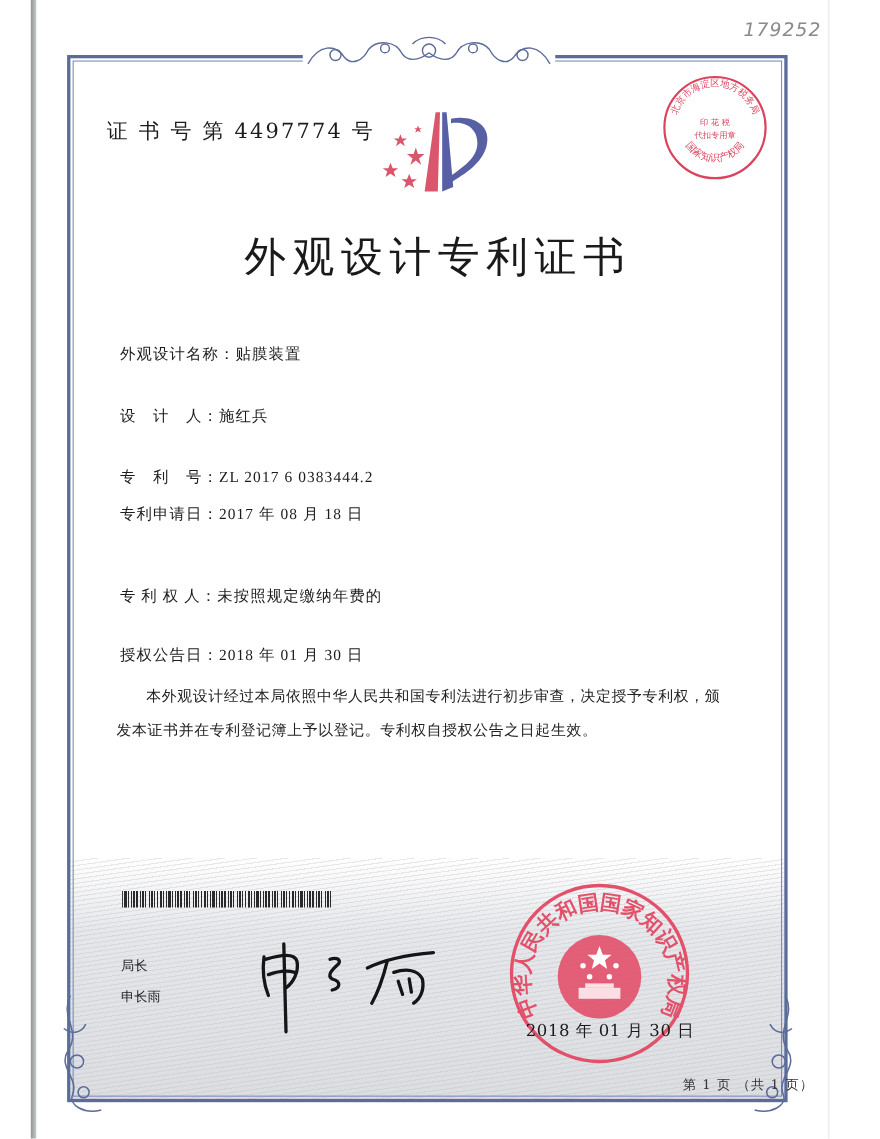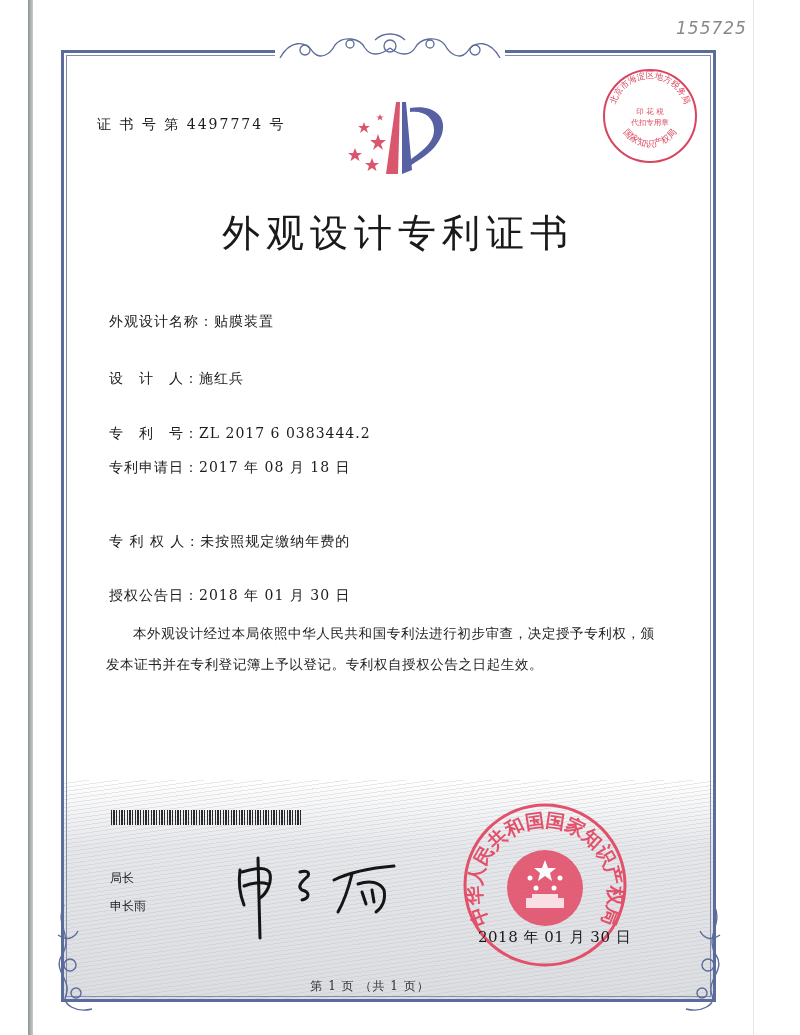--- a/index.html
+++ b/index.html
@@ -32,53 +32,53 @@
   }
   .ornament-top {
     position:absolute; left:275px; top:30px; width:230px; height:36px;
   }
   .ornament-corner { position:absolute; width:50px; height:110px; }
   .handwritten {
     position:absolute; left:676px; top:18px; font-family:"DejaVu Sans", sans-serif;
     font-size:17px; color:#8a8a8a; letter-spacing:1px; font-style:italic;
   }
   .cert-no {
-    position:absolute; left:97px; top:116px; font-size:14px; letter-spacing:2px;
+    position:absolute; left:97px; top:106px; font-size:19px; letter-spacing:2px;
   }
   .logo { position:absolute; left:330px; top:100px; width:120px; height:80px; }
   .tax-stamp {
     position:absolute; left:602px; top:68px; width:96px; height:96px;
   }
   .title {
     position:absolute; left:0; width:796px; top:208px; text-align:center;
     font-family:"DejaVu Sans", sans-serif; font-size:38px; letter-spacing:6px; color:#1a1a1a;
   }
   .field {
-    position:absolute; left:109px; font-size:14px; letter-spacing:1px; white-space:nowrap;
+    position:absolute; left:109px; font-size:14px; letter-spacing:1px; white-space:nowrap;font-family:Liberation Serif, serif;
   }
   .field .lbl { display:inline-block; }
   .body-text {
     position:absolute; left:106px; top:618px; width:560px; font-size:13.5px; line-height:31px;
     letter-spacing:0.6px; color:#222;
   }
   .body-text p { margin:0; text-indent:27px; }
   .barcode {
     position:absolute; left:111px; top:810px; width:190px; height:15px;
     background:repeating-linear-gradient(to right,#2a2a2a 0px,#2a2a2a 1px,transparent 1px,transparent 2px,#2a2a2a 2px,#2a2a2a 4px,transparent 4px,transparent 5px,#2a2a2a 5px,#2a2a2a 6px,transparent 6px,transparent 8px);
   }
   .director {
     position:absolute; left:110px; font-family:"DejaVu Sans", sans-serif; font-size:12px; color:#222;
   }
   .signature { position:absolute; left:230px; top:850px; width:180px; height:90px; }
   .seal { position:absolute; left:460px; top:800px; width:170px; height:170px; }
   .issue-date {
     position:absolute; left:478px; top:928px; font-size:15px; color:#1a1a1a; letter-spacing:0.5px;
   }
   .page-no {
-    position:absolute; left:0; width:740px; top:978px; text-align:center; font-size:12px; color:#333; letter-spacing:1px;
+    position:absolute; left:0; width:740px; top:978px; text-align:right; font-size:12px; color:#333; letter-spacing:1px;
   }
 </style>
 </head>
 <body>
 
 <div class="left-strip"></div>
 <div class="right-strip"></div>
 
 <div class="wave-bg"></div>
 <div class="frame-outer"></div>
@@ -108,21 +108,21 @@
 </svg>
 <svg class="ornament-corner" style="left:676px;top:905px" viewBox="0 0 50 110">
   <g fill="none" stroke="#5b6b9a" stroke-width="1.4">
     <path d="M38 0 C48 20, 28 30, 40 50 C50 65, 30 75, 36 90 C40 100, 25 108, 10 104"></path>
     <circle cx="32" cy="60" r="6"></circle>
       <circle cx="26" cy="88" r="5"></circle>
     <path d="M44 30 C36 36, 28 34, 24 26"></path>
   </g>
 </svg>
 
-<div class="handwritten">155725</div>
+<div class="handwritten">179252</div>
 
 <div class="cert-no">证 书 号 第 4497774 号</div>
 
 <svg class="logo" viewBox="0 0 120 80">
   <g fill="#d9566c">
     <polygon points="66,2 70,2 68,74 56,74"></polygon>
     <polygon points="34,22 35.5,26 40,26 36.5,28.5 38,33 34,30 30,33 31.5,28.5 28,26 32.5,26"></polygon>
     <polygon points="48,34 50,40 56,40 51,44 53,50 48,46 43,50 45,44 40,40 46,40"></polygon>
     <polygon points="25,48 27,53 32,53 28,56 29.5,61 25,58 20.5,61 22,56 18,53 23,53"></polygon>
     <polygon points="42,58 44,63 49,63 45,66 46.5,71 42,68 37.5,71 39,66 35,63 40,63"></polygon>

